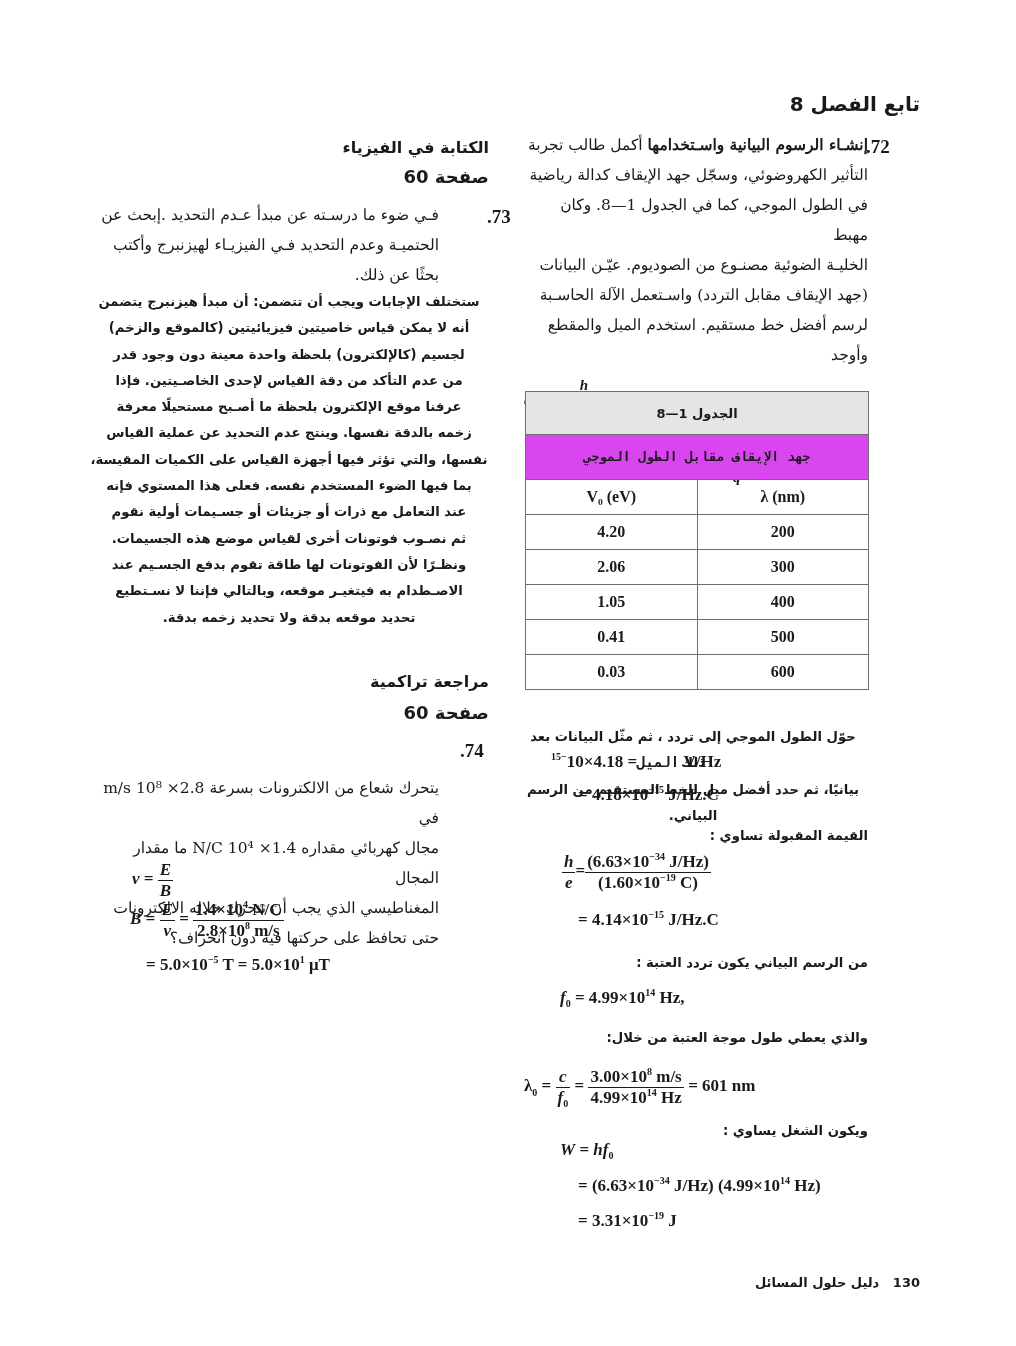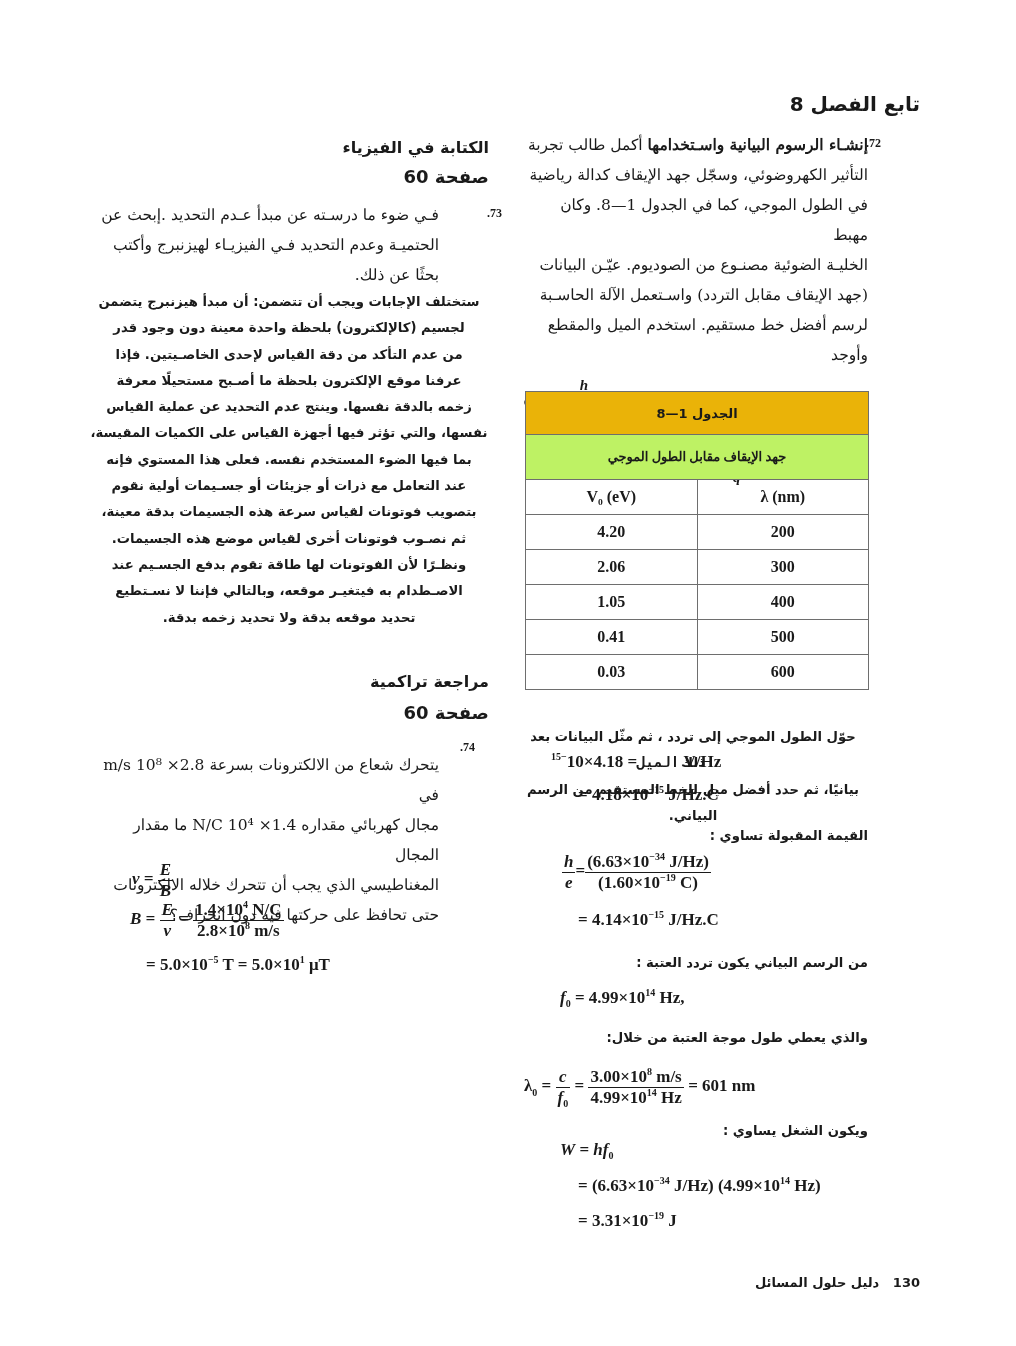--- a/index.html
+++ b/index.html
@@ -1,35 +1,35 @@
 <!DOCTYPE html>
 <html><head>
 <meta charset="utf-8">
 <style>
   html, body { margin:0; padding:0; background:#ffffff; }
   body { width:1016px; height:1346px; position:relative; overflow:hidden; color:#1a1a1a;
          font-family:"DejaVu Serif", serif; }
   .abs { position:absolute; }
   .rtl { direction:rtl; text-align:right; }
   .chap-head { right:96px; top:92px; font-family:"DejaVu Sans", sans-serif; font-weight:bold; font-size:20px; direction:rtl; }
-  .qnum { font-family:"Liberation Serif", serif; font-weight:bold; font-size:12px; }
+  .qnum { font-family:"Liberation Serif", serif; font-weight:bold; font-size:19px; }
   .body-text { font-family:"DejaVu Serif", serif; font-size:15.5px; line-height:30px; }
   .bold-ans { font-family:"DejaVu Sans", sans-serif; font-weight:bold; font-size:13.2px; line-height:26.3px;text-align:center; }
   .sec-title { font-family:"DejaVu Sans", sans-serif; font-weight:bold; font-size:16px; }
   .sec-page { font-family:"DejaVu Sans", sans-serif; font-weight:bold; font-size:18px; }
   .math { font-family:"Liberation Serif", serif; font-weight:bold; font-size:17px; white-space:nowrap; direction:ltr; }
   .math i { font-style:italic; }
   sup, sub { font-size:10px; line-height:0; }
   .frac { display:inline-block; vertical-align:middle; text-align:center; }
   .frac > span { display:block; padding:0 2px; }
   .frac > span.num { border-bottom:1.5px solid #1a1a1a; }
   table.t { border-collapse:collapse; width:344px; font-family:"Liberation Serif", serif; font-weight:bold; font-size:16px; }
   table.t td { border:1px solid #6e6e6e; height:32px; text-align:center; }
-  table.t tr.cap td { background:#eab308; height:40px; font-family:"DejaVu Sans", sans-serif; font-size:13px; }
-  table.t tr.sub td { background:#bef264; height:42px; font-family:Liberation Serif, serif; font-size:13px; }
+  table.t tr.cap td { background:#e5e5e5; height:40px; font-family:"DejaVu Sans", sans-serif; font-size:13px; }
+  table.t tr.sub td { background:#d946ef; height:42px; font-family:Liberation Mono, monospace; font-size:13px; }
   .footer { font-family:"DejaVu Sans", sans-serif; font-weight:bold; font-size:13px; }
 </style>
 </head>
 <body>
 
 <div class="abs chap-head">تابع الفصل 8</div>
 
 <div class="abs qnum" style="left:866px; top:136px;">.72</div>
 <div class="abs rtl body-text" style="right:148px; top:130px; width:345px;">
   <div><b>إنشـاء الرسوم البيانية واسـتخدامها</b> <span>أكمل طالب تجربة</span></div>
@@ -133,39 +133,39 @@
 
 <div class="abs qnum" style="left:460px; top:206px;margin-left:27px;">.73</div>
 <div class="abs rtl body-text" style="right:577px; top:200px; width:345px;">
   <div>فـي ضوء ما درسـته عن مبدأ عـدم التحديد .إبحث عن</div>
   <div>الحتميـة وعدم التحديد فـي الفيزيـاء لهيزنبرج وأكتب</div>
   <div>بحثًا عن ذلك.</div>
 </div>
 
 <div class="abs rtl bold-ans" style="right:527px; top:289px; width:400px;">
   <div>ستختلف الإجابات ويجب أن تتضمن: أن مبدأ هيزنبرج يتضمن</div>
+  <div>أنه لا يمكن قياس خاصيتين فيزيائيتين (كالموقع والزخم)</div>
   <div>لجسيم (كالإلكترون) بلحظة واحدة معينة دون وجود قدر</div>
   <div>من عدم التأكد من دقة القياس لإحدى الخاصـيتين. فإذا</div>
   <div>عرفنا موقع الإلكترون بلحظة ما أصـبح مستحيلًا معرفة</div>
   <div>زخمه بالدقة نفسها. وينتج عدم التحديد عن عملية القياس</div>
   <div>نفسها، والتي تؤثر فيها أجهزة القياس على الكميات المقيسة،</div>
   <div>بما فيها الضوء المستخدم نفسه. فعلى هذا المستوي فإنه</div>
   <div>عند التعامل مع ذرات أو جزيئات أو جسـيمات أولية نقوم</div>
-  <div>بتصويب فوتونات لقياس سرعة هذه الجسيمات بدقة معينة،</div>
   <div>ثم نصـوب فوتونات أخرى لقياس موضع هذه الجسيمات.</div>
   <div>ونظـرًا لأن الفوتونات لها طاقة تقوم بدفع الجسـيم عند</div>
   <div>الاصـطدام به فيتغيـر موقعه، وبالتالي فإننا لا نسـتطيع</div>
   <div>تحديد موقعه بدقة ولا تحديد زخمه بدقة.</div>
 </div>
 
 <div class="abs rtl sec-title" style="right:527px; top:672px;">مراجعة تراكمية</div>
 <div class="abs rtl sec-page" style="right:527px; top:702px;">صفحة 60</div>
 
 <div class="abs qnum" style="left:460px; top:740px;">.74</div>
-<div class="abs rtl body-text" style="right:577px; top:750px; width:345px;">
+<div class="abs rtl body-text" style="right:577px; top:773px; width:345px;">
   <div>يتحرك شعاع من الالكترونات بسرعة 2.8× 10⁸ m/s في</div>
   <div>مجال كهربائي مقداره 1.4× 10⁴ N/C ما مقدار المجال</div>
   <div>المغناطيسي الذي يجب أن تتحرك خلاله الالكترونات</div>
   <div>حتى تحافظ على حركتها فيه دون انحراف؟</div>
 </div>
 
 <div class="abs math" style="left:132px; top:860px;">
   <i>v =</i> <span class="frac"><span class="num"><i>E</i></span><span><i>B</i></span></span>
 </div>
 <div class="abs math" style="left:130px; top:900px;">

